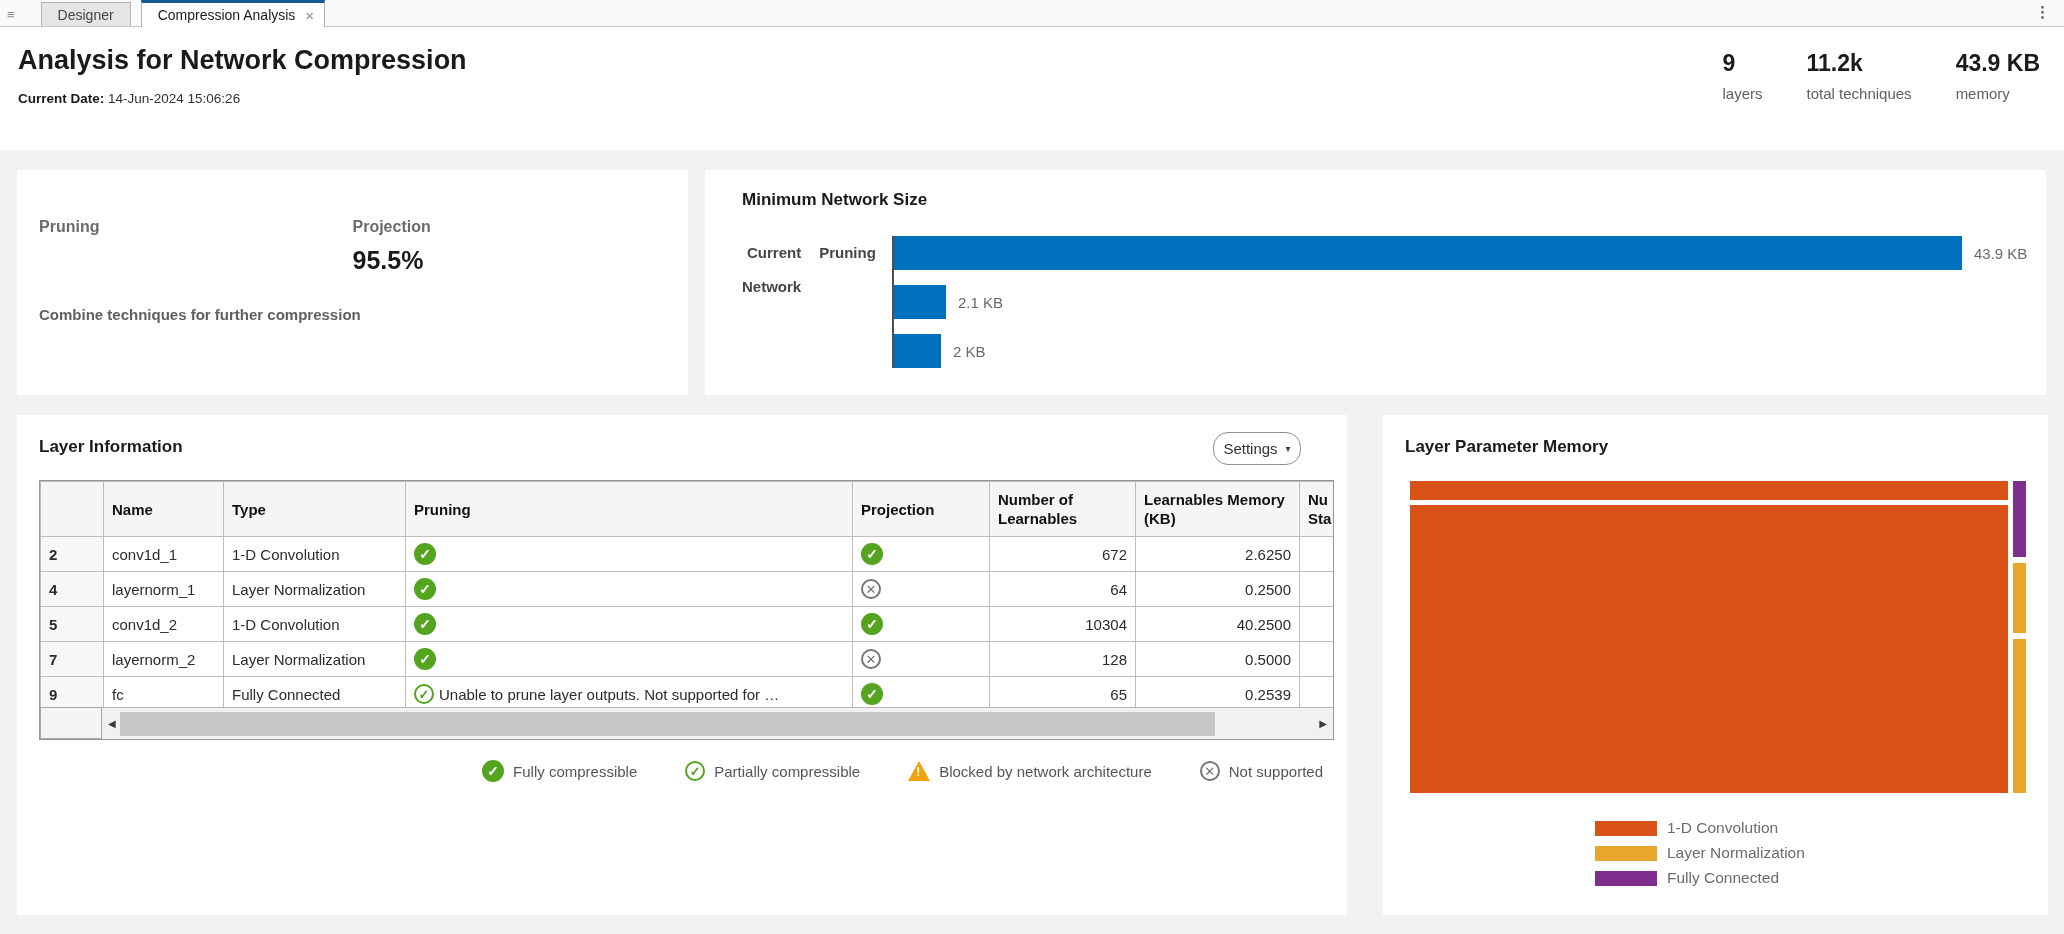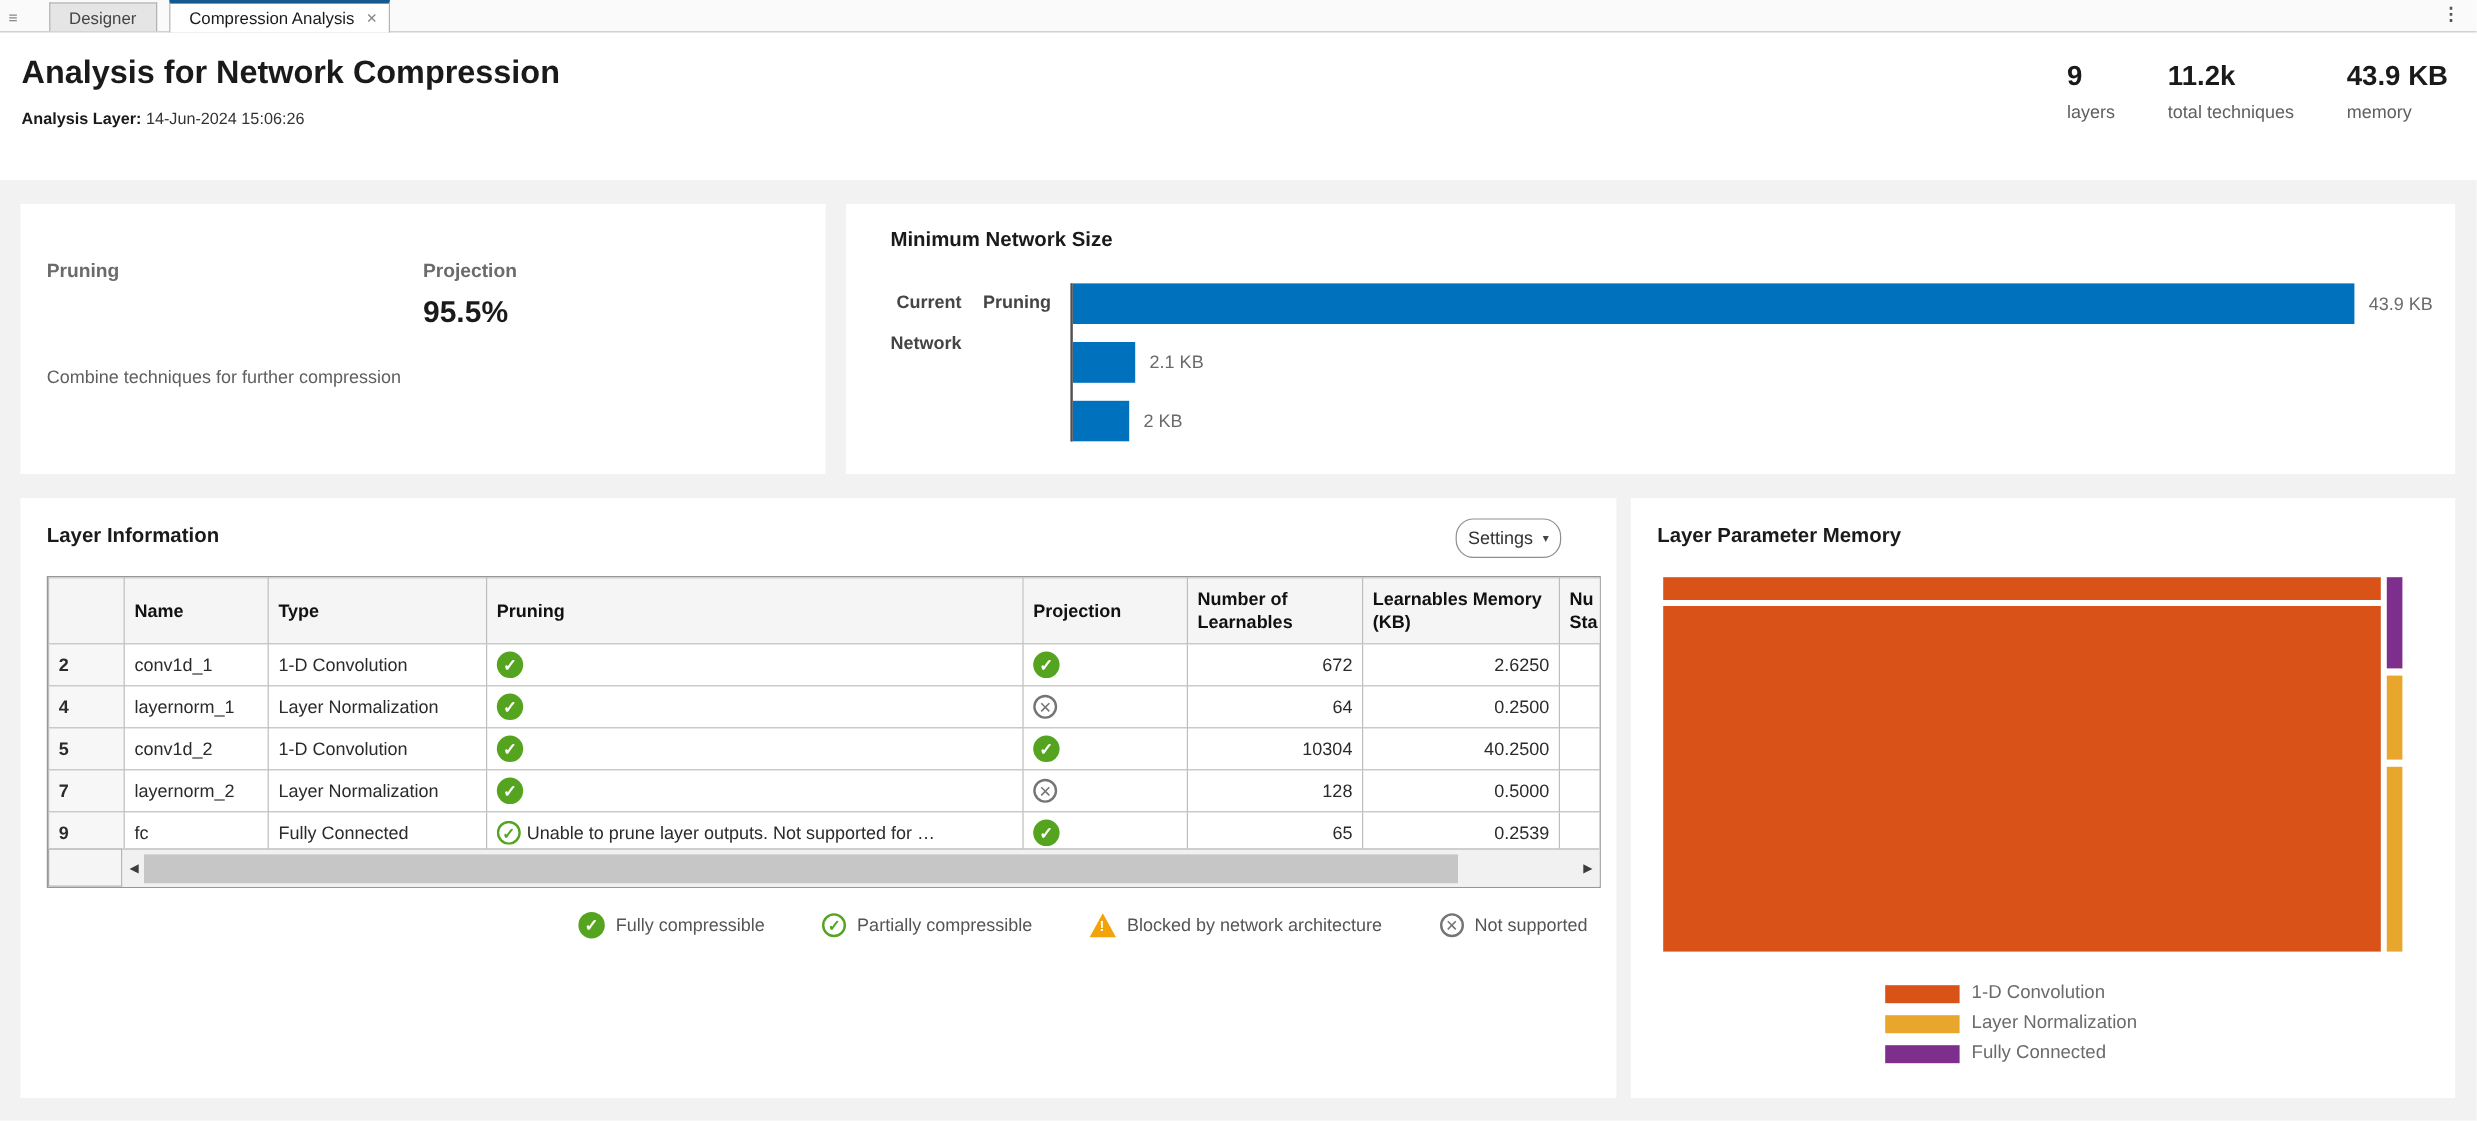--- a/index.html
+++ b/index.html
@@ -19,31 +19,31 @@
   .page-title { font-size:27px; font-weight:bold; color:#1a1a1a; margin-top:18px; }
   .date-line { margin-top:15px; font-size:13.5px; color:#333; }
   .date-line b { color:#1a1a1a; }
   .stats { display:flex; gap:44px; padding-top:23px; }
   .stat-value { font-size:23px; font-weight:bold; color:#1a1a1a; }
   .stat-label { font-size:15px; color:#5f5f5f; margin-top:8px; }
 
   
   .content { height:784px; background:#f2f2f2; padding:20px 18px 0 17px; }
   .row1 { display:flex; gap:17px; }
-  .row2 { display:flex; gap:12px; margin-top:20px; }
+  .row2 { display:flex; gap:36px; margin-top:20px; }
   .card { background:#fff; }
   .card-title { font-size:17px; font-weight:bold; color:#1a1a1a; }
 
   
   .card-maxc { width:671px; height:225px; padding:21px 22px; }
   .mc-grid { display:flex; }
   .mc-item { width:316px; }
   .mc-label { font-size:16px; font-weight:bold; color:#6b6b6b; margin-top:27px; }
   .mc-value { font-size:25px; font-weight:bold; color:#1a1a1a; margin-top:10px; }
-  .mc-note { font-size:15px; color:#5f5f5f; margin-top:31px; }
+  .mc-note { font-size:15px; color:#5f5f5f; margin-top:31px;font-weight:bold; }
 
   
   .card-mins { flex:1; height:225px; padding:20px 14px 0 37px; }
   .hbar-chart { display:flex; margin-top:26px; }
   .hbar-labels { width:150px; display:flex; flex-direction:row; gap:15px; }
   .hbar-labels div { height:34px; line-height:34px; text-align:right; font-size:15px; font-weight:bold; color:#454545; padding-right:3px; }
   .hbar-plot { width:1140px; overflow:hidden; border-left:2px solid #4f4f4f; display:flex; flex-direction:column; gap:15px; }
   .hbar-row { height:34px; display:flex; align-items:center; }
   .hbar { height:34px; }
   .hbar-val { margin-left:12px; font-size:15px; color:#6a6a6a; white-space:nowrap; }
@@ -104,21 +104,21 @@
     <span>Compression Analysis</span>
     <span class="tab-close">×</span>
   </div>
   <span class="menu-dots">⋮</span>
 </div>
 
 <div class="header">
   <div>
     <div class="page-title">Analysis for Network Compression</div>
     <div class="date-line">
-      <b>Analysis Layer:</b>
+      <b>Current Date:</b>
       <span>14-Jun-2024 15:06:26</span>
     </div>
   </div>
   <div class="stats">
     <div>
       <div class="stat-value">9</div>
       <div class="stat-label">layers</div>
     </div>
     <div>
       <div class="stat-value">11.2k</div>

